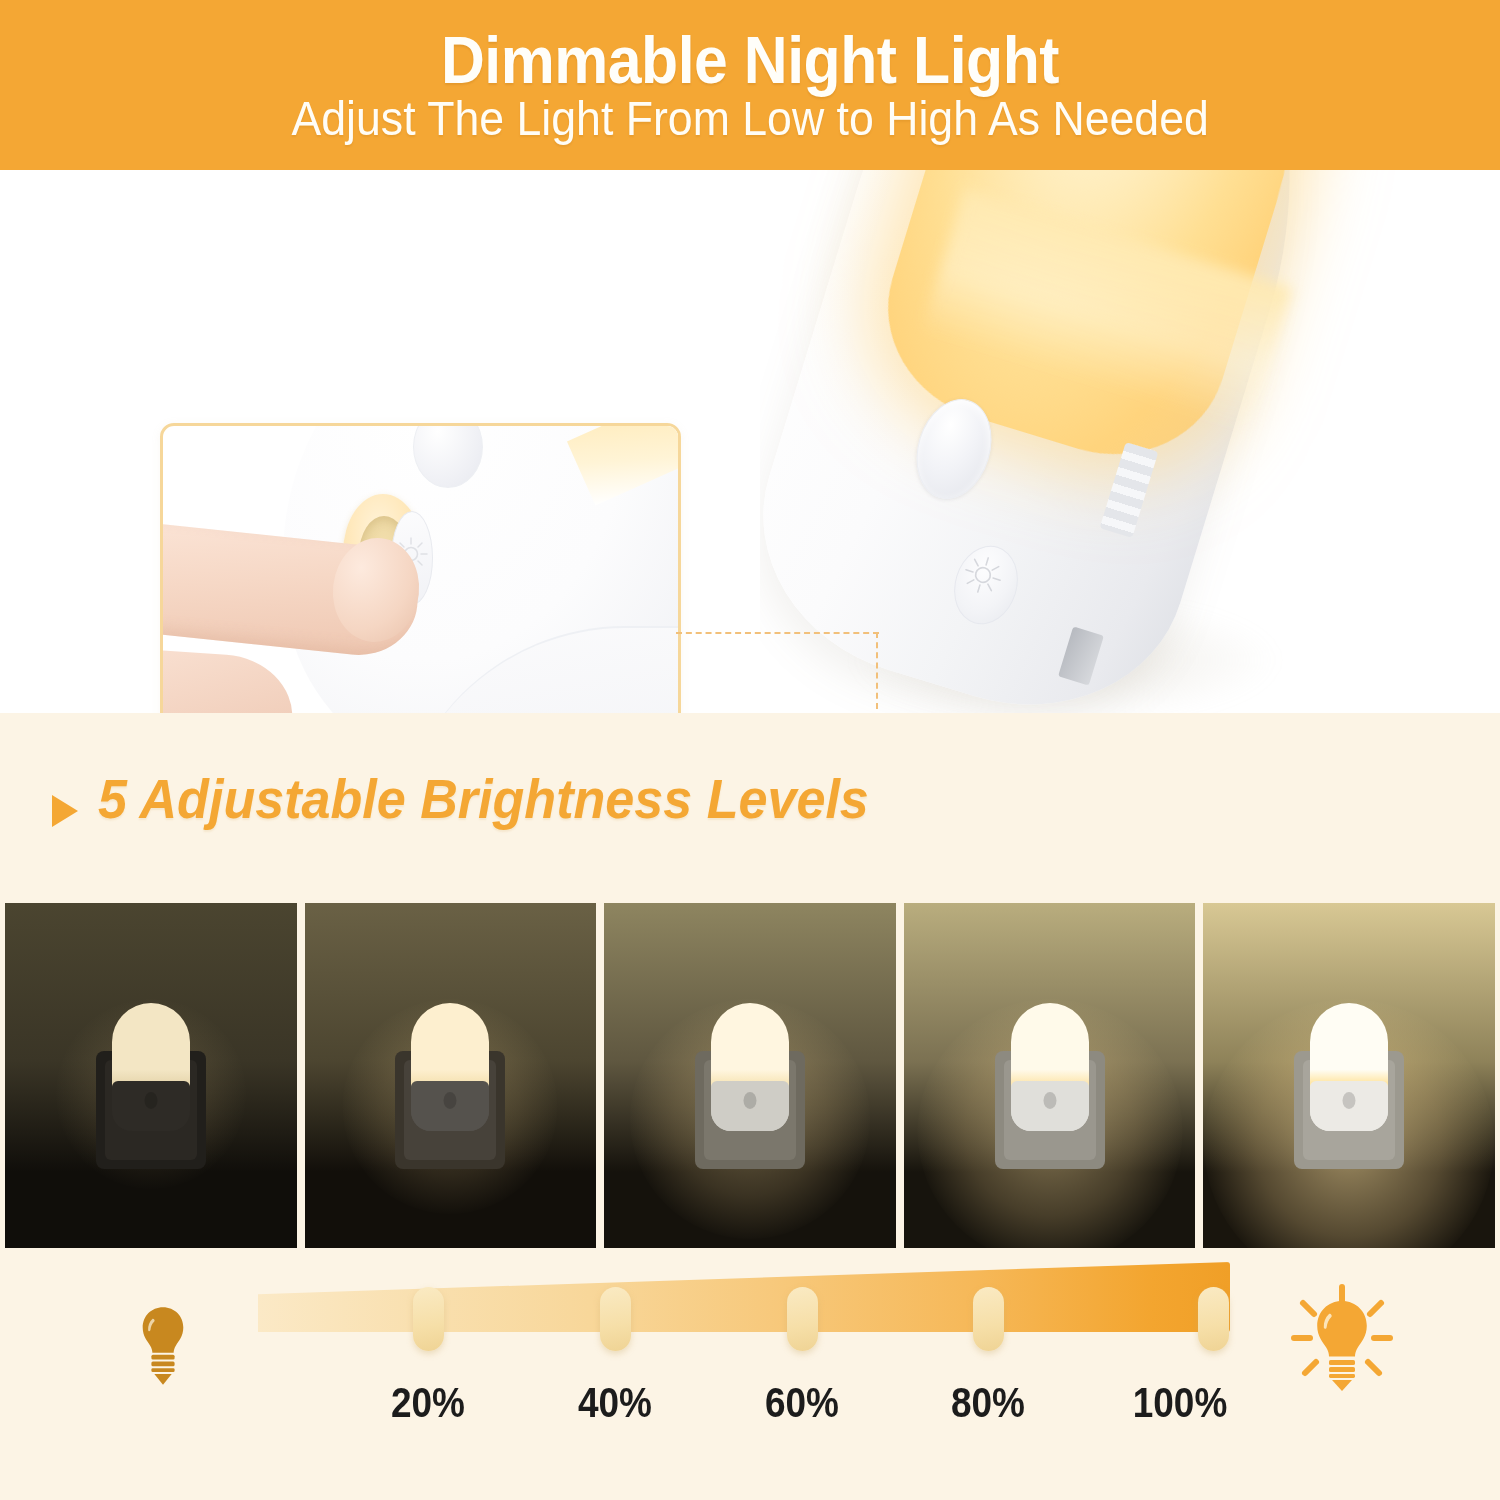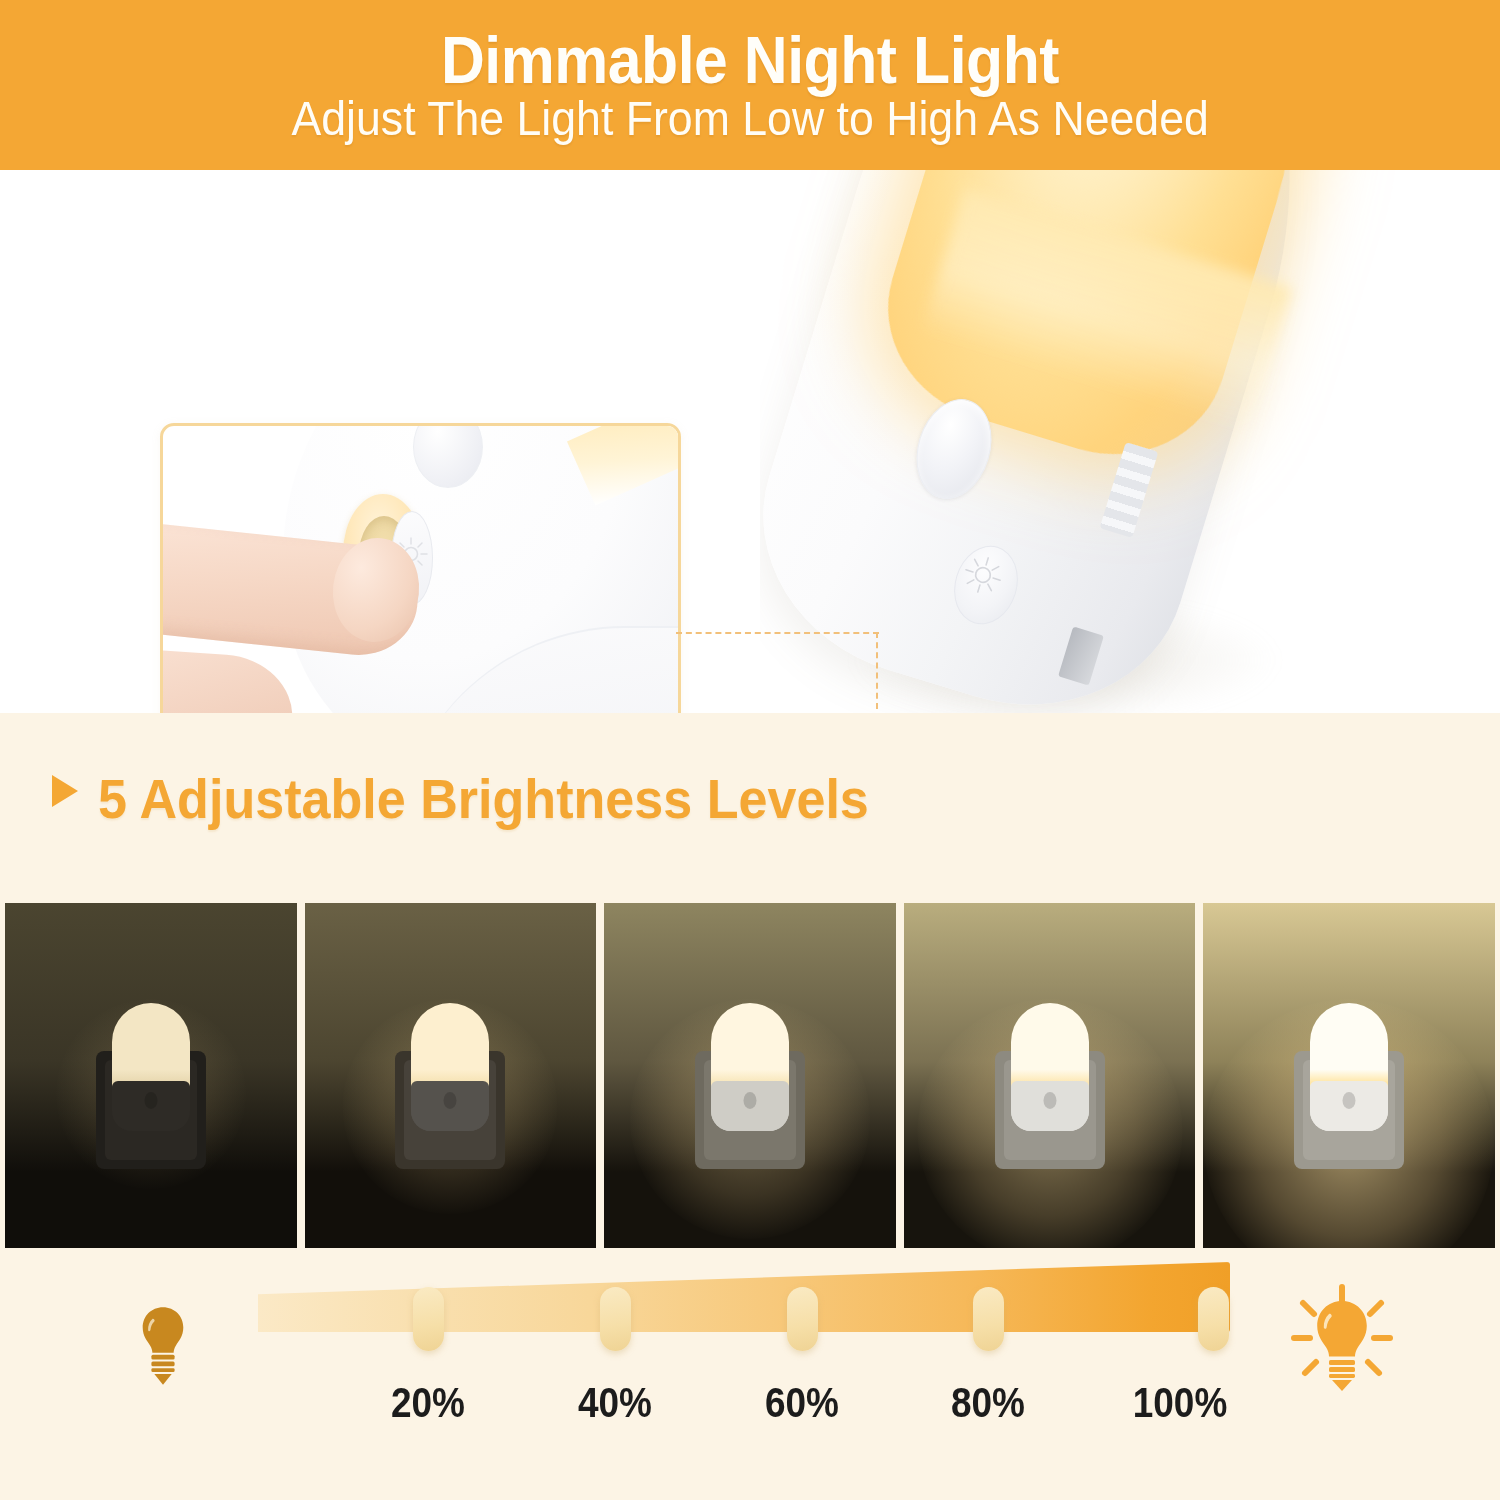--- a/index.html
+++ b/index.html
@@ -175,21 +175,21 @@
   
   .lower{
     position:absolute;left:0;top:713px;width:1500px;height:787px;
     background:#FCF4E5;overflow:hidden;
   }
   .lower-fade{
     position:absolute;left:0;top:-43px;width:1500px;height:110px;
     background:linear-gradient(180deg,rgba(252,244,229,0) 0%,rgba(252,244,229,.85) 55%,#FCF4E5 100%);
   }
   .headline-row{
-    position:absolute;left:52px;top:58px;display:flex;align-items:flex-start;gap:20px;
+    position:absolute;left:52px;top:58px;display:flex;align-items:flex-end;gap:20px;font-style:italic;
   }
   .tri{
     width:0;height:0;border-left:26px solid #F4A734;
     border-top:16px solid transparent;border-bottom:16px solid transparent;
     margin-top:4px;
   }
   .headline{
     font-size:56px;font-weight:bold;color:#F4A734;line-height:1;
     transform:scaleX(.93);transform-origin:left center;white-space:nowrap;
     text-shadow:0 2px 2px rgba(200,140,40,.12);

